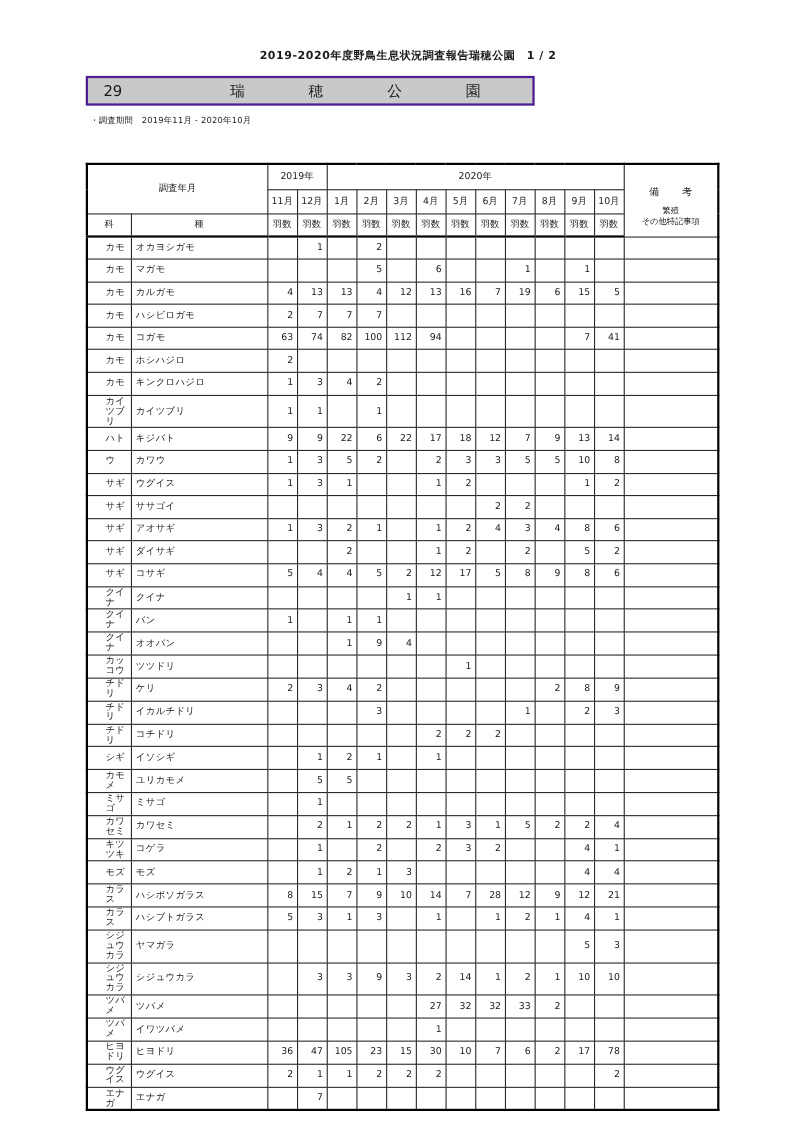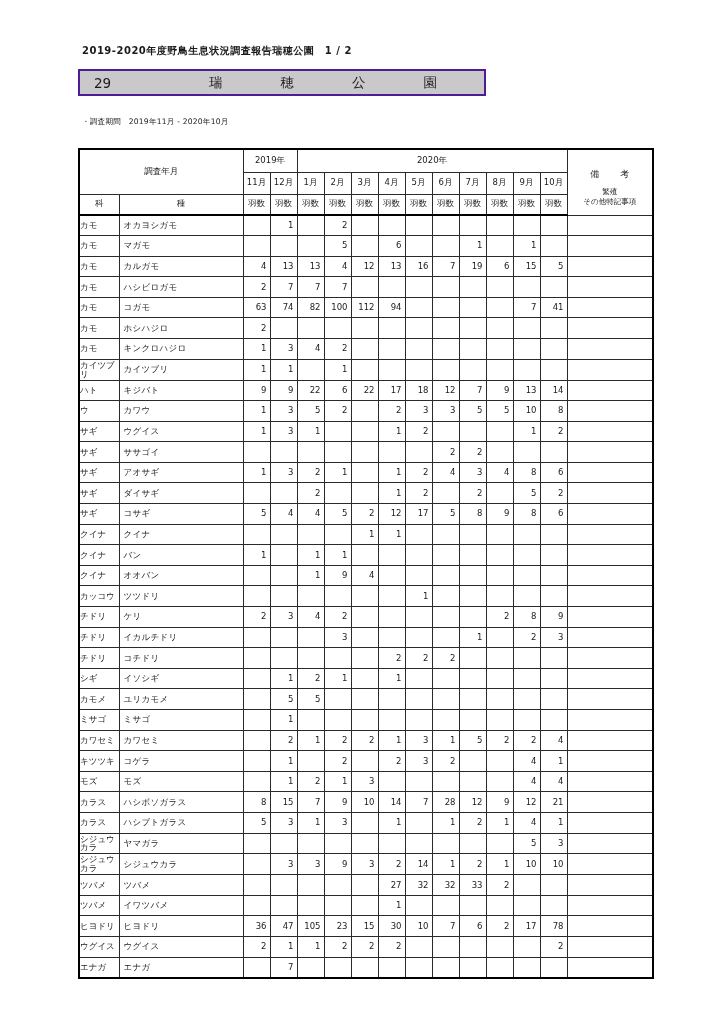--- a/index.html
+++ b/index.html
@@ -4,56 +4,56 @@
 <style>
   * { margin:0; padding:0; box-sizing:border-box; }
   html,body { background:#ffffff; }
   body {
     width:724px; height:1024px; position:relative;
     font-family:"DejaVu Sans", sans-serif;
     color:#1a1a1a;
   }
   .doc-header {
     position:absolute; top:44px; left:82px; width:578px;
-    display:flex; justify-content:flex-start;
+    display:flex; justify-content:center;
     font-size:10px; font-weight:600; letter-spacing:0.5px;
   }
   .title-bar {
     position:absolute; top:69px; left:78px; width:408px; height:27px;
     background:#c9c9c9; border:2px solid #4c1d95;
     display:flex; align-items:center;
     font-size:13.5px; font-weight:500;
   }
   .title-bar .site-number { width:100px; padding-left:14px; }
   .title-bar .site-chars {
     flex:1; display:flex; justify-content:space-around; padding-right:18px;
   }
   .notes {
     position:absolute; top:105px; left:82px;
-    font-size:7.6px; line-height:1.4; letter-spacing:0.2px;margin-top:12px;
+    font-size:7.6px; line-height:1.4; letter-spacing:0.2px;
   }
   table.survey {
     position:absolute; top:148px; left:78px;
     border-collapse:collapse; table-layout:fixed;
     border:2px solid #000;
   }
   table.survey th, table.survey td {
     border:1px solid #2a2a2a;
     font-weight:normal;
     overflow:hidden;
   }
   table.survey thead tr.years th   { height:23px; font-size:8.5px; }
   table.survey thead tr.months th  { height:22px; font-size:8.5px;margin-left:16px; }
   table.survey thead tr.units th   { height:21px; font-size:8.5px; border-bottom:2px solid #000; }
   table.survey thead th.corner     { font-size:9px; }
   table.survey thead th.remarks-th { font-size:7.5px; vertical-align:top; padding-top:18px; }
   .remarks-title { font-size:9px; letter-spacing:6px; text-indent:6px; margin-bottom:6px; }
   .remarks-line  { font-size:7.5px; line-height:1.35; }
   table.survey tbody td { height:20.6px; font-size:8.5px; line-height:1.05; }
-  td.family  { font-size:6.8px; padding:1px 1px 1px 0; word-break:break-all; line-height:1.15; }
+  td.family  { font-size:6.8px; padding:1px 1px 1px 16px; word-break:break-all; line-height:1.15; }
   td.species { text-align:left; padding-left:4px; font-size:8.5px; letter-spacing:0.3px;margin-left:48px; }
   td.num     { text-align:right; padding-right:3px; }
   td.remarks { }
 </style>
 </head>
 <body>
 
 <div class="doc-header">
   <span>2019-2020年度野鳥生息状況調査報告</span>
   <span>瑞穂公園　1 / 2</span>

